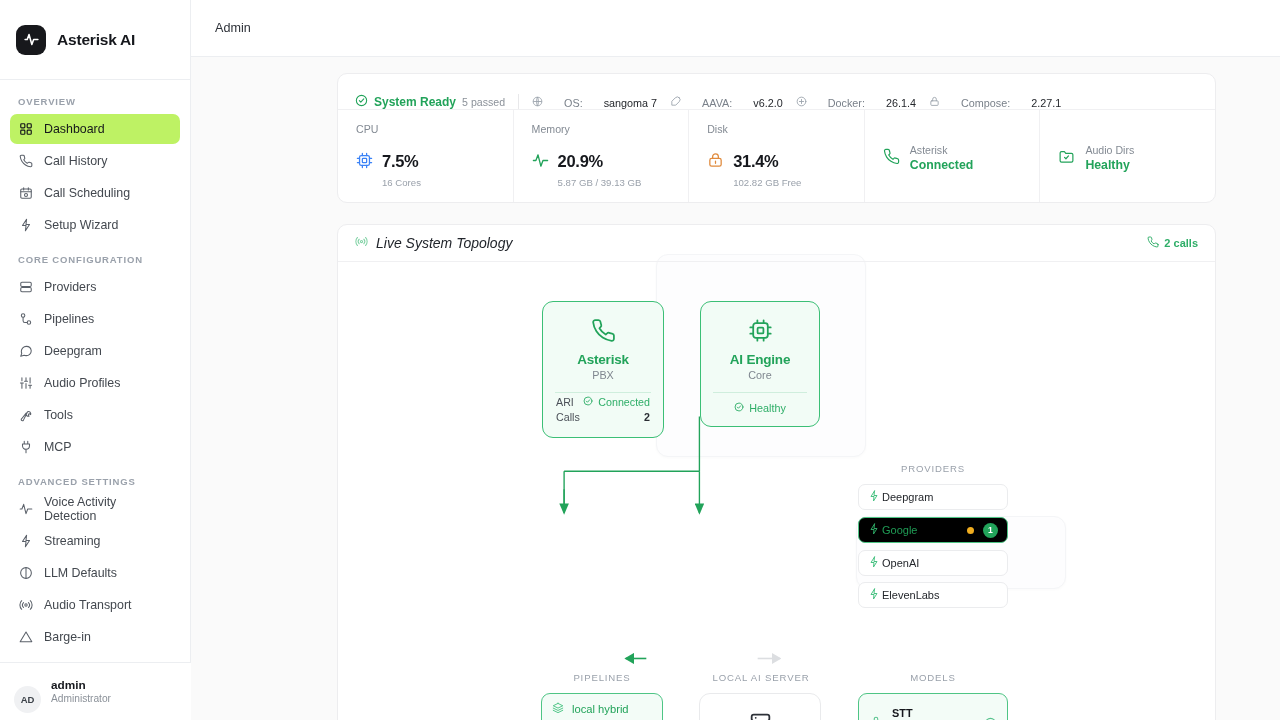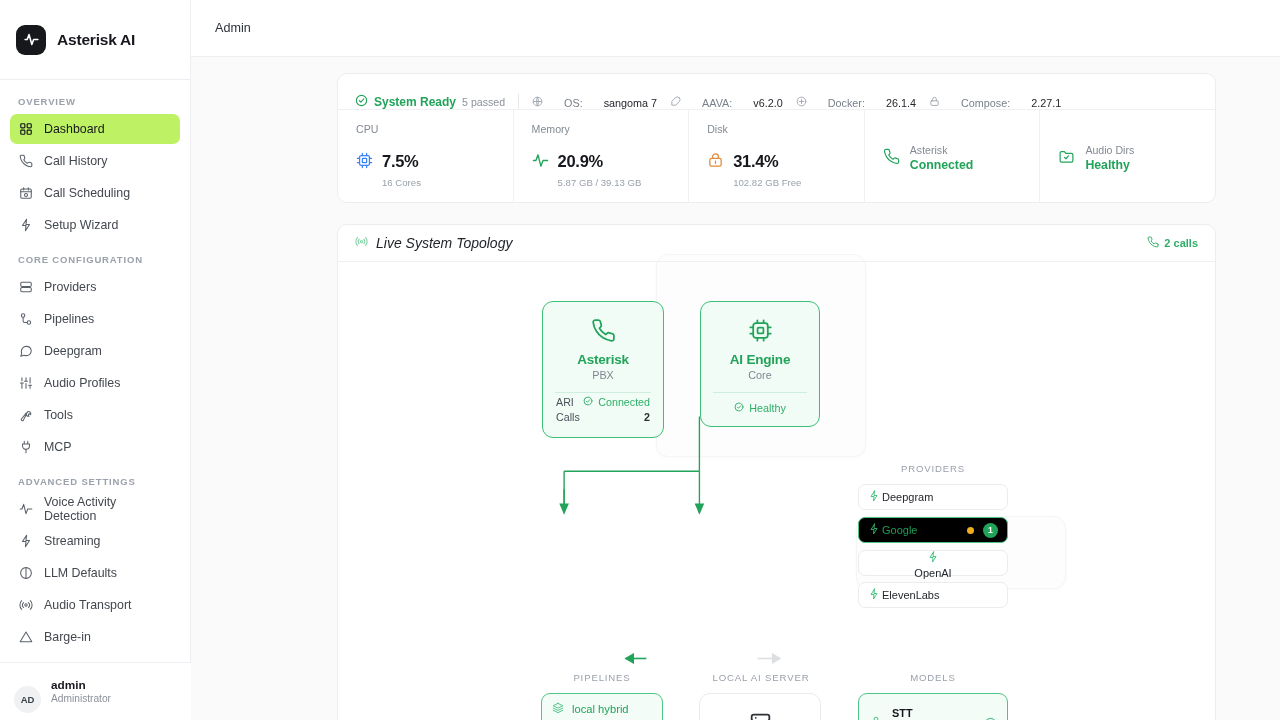--- a/index.html
+++ b/index.html
@@ -552,21 +552,21 @@
             <span>Deepgram</span>
           </div>
           <div class="pill on" style="left:520px; top:255px; width:150px;">
             <span><svg width="12" height="12" viewBox="0 0 24 24" fill="none" stroke="#2fae68" stroke-width="1.9" stroke-linecap="round" stroke-linejoin="round">
                   <path d="M13 2L6 13h6l-1 9 7-11h-6l1-9z"></path>
                 </svg></span>
             <span>Google</span>
             <span class="dot-amber"></span>
             <span class="badge-cnt">1</span>
           </div>
-          <div class="pill" style="left:520px; top:288px; width:150px;flex-direction:column;">
+          <div class="pill" style="left:520px; top:288px; width:150px;">
             <span><svg width="12" height="12" viewBox="0 0 24 24" fill="none" stroke="#3fbf7c" stroke-width="1.9" stroke-linecap="round" stroke-linejoin="round">
                   <path d="M13 2L6 13h6l-1 9 7-11h-6l1-9z"></path>
                 </svg></span>
             <span>OpenAI</span>
           </div>
           <div class="pill" style="left:520px; top:320px; width:150px;">
             <span><svg width="12" height="12" viewBox="0 0 24 24" fill="none" stroke="#3fbf7c" stroke-width="1.9" stroke-linecap="round" stroke-linejoin="round">
                   <path d="M13 2L6 13h6l-1 9 7-11h-6l1-9z"></path>
                 </svg></span>
             <span>ElevenLabs</span>

